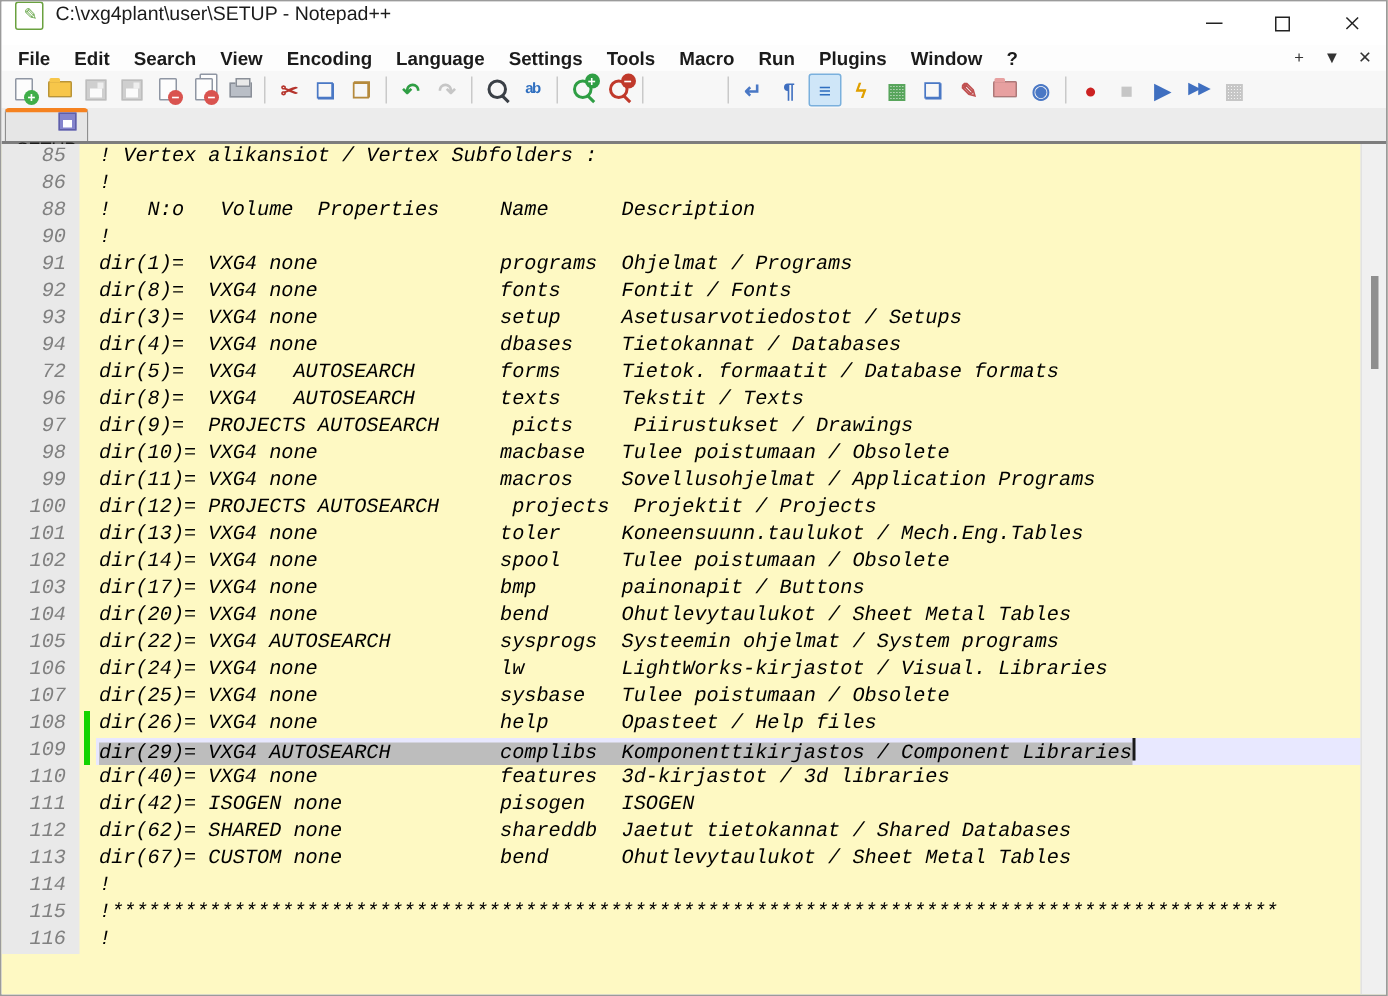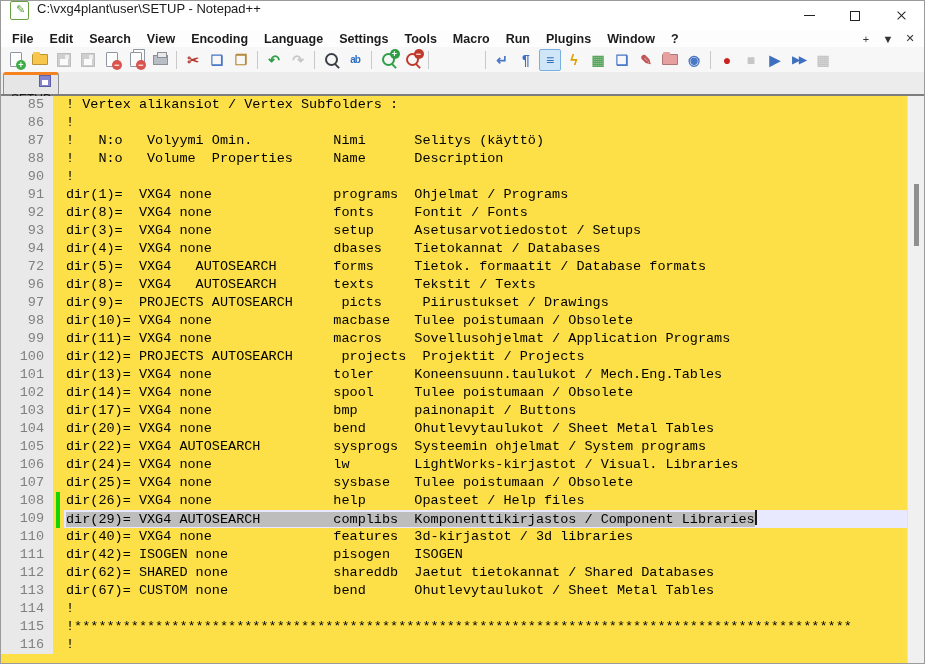--- a/index.html
+++ b/index.html
@@ -52,22 +52,22 @@
   .tabbar{height:24px;flex:0 0 auto;background:#ececec;display:flex;align-items:flex-end;padding-left:2px;border-bottom:2px solid #7d7d7d;box-sizing:border-box;}
   .tab{height:22px;display:flex;align-items:flex-end;gap:5px;padding:0 7px;background:#e6e6e6;
        border:1px solid #8f8f8f;border-bottom:none;border-top:3px solid #f58220;border-radius:3px 3px 0 0;box-sizing:border-box;flex-direction:column;}
   .tab-label{font-size:12px;color:#1b1b1b;}
   .tab-flp{width:12px;height:12px;background:#8585cd;border:1px solid #5f5fa8;position:relative;box-sizing:border-box;flex:0 0 auto;}
   .tab-flp::after{content:"";position:absolute;left:2px;bottom:1px;width:6px;height:5px;background:#fff;}
   .tab-close{width:13px;height:13px;background:#bd5a56;border:1px solid #8f403d;border-radius:2px;color:#fff;
              font:bold 9px/11px "Liberation Sans",sans-serif;text-align:center;flex:0 0 auto;}
 
   
-  .editor{flex:1 1 auto;position:relative;overflow:hidden;background:#fde047;
-          font-family:"Liberation Mono",monospace;font-size:13.5px;line-height:18px;}
+  .editor{flex:1 1 auto;position:relative;overflow:hidden;background:#fef9c3;
+          font-family:"Liberation Mono",monospace;font-size:13.5px;line-height:18px;font-style:italic;}
   .row{display:flex;height:18px;white-space:pre;}
   .ln{width:52px;flex:0 0 auto;box-sizing:border-box;text-align:right;padding-right:9px;color:#808080;background:#e9e9e9;}
   .mk{width:11px;flex:0 0 auto;}
   .mk.chg{background:linear-gradient(to right,transparent 3px,#15d400 3px,#15d400 7px,transparent 7px);}
   .code{flex:1 1 auto;color:#000;padding-left:2px;}
   .row.current .code{background:#e8e8ff;}
   .sel{background:#bdbdbd;}
   .caret{display:inline-block;width:2px;height:15px;background:#1a1a1a;vertical-align:-2px;}
   .vscroll{position:absolute;top:0;right:0;width:17px;height:100%;background:#f0f0f0;border-left:1px solid #e2e2e2;box-sizing:border-box;}
   .vthumb{position:absolute;left:6px;width:5px;background:#8f8f8f;}
@@ -237,21 +237,20 @@
       <span class="tab-flp"></span>
       <span class="tab-label">SETUP</span>
       <span class="tab-close">✕</span>
     </div>
   </div>
 
   <div class="editor">
     <div>
         <div class="row"><span class="ln">85</span><span class="mk"></span><span class="code">! Vertex alikansiot / Vertex Subfolders :</span></div>
         <div class="row"><span class="ln">86</span><span class="mk"></span><span class="code">!</span></div>
-        <div class="row"><span class="ln">87</span><span class="mk"></span><span class="code">!   N:o   Volyymi Omin.          Nimi      Selitys (käyttö)</span></div>
         <div class="row"><span class="ln">88</span><span class="mk"></span><span class="code">!   N:o   Volume  Properties     Name      Description</span></div>
         <div class="row"><span class="ln">90</span><span class="mk"></span><span class="code">!</span></div>
         <div class="row"><span class="ln">91</span><span class="mk"></span><span class="code">dir(1)=  VXG4 none               programs  Ohjelmat / Programs</span></div>
         <div class="row"><span class="ln">92</span><span class="mk"></span><span class="code">dir(8)=  VXG4 none               fonts     Fontit / Fonts</span></div>
         <div class="row"><span class="ln">93</span><span class="mk"></span><span class="code">dir(3)=  VXG4 none               setup     Asetusarvotiedostot / Setups</span></div>
         <div class="row"><span class="ln">94</span><span class="mk"></span><span class="code">dir(4)=  VXG4 none               dbases    Tietokannat / Databases</span></div>
         <div class="row"><span class="ln">72</span><span class="mk"></span><span class="code">dir(5)=  VXG4   AUTOSEARCH       forms     Tietok. formaatit / Database formats</span></div>
         <div class="row"><span class="ln">96</span><span class="mk"></span><span class="code">dir(8)=  VXG4   AUTOSEARCH       texts     Tekstit / Texts</span></div>
         <div class="row"><span class="ln">97</span><span class="mk"></span><span class="code">dir(9)=  PROJECTS AUTOSEARCH      picts     Piirustukset / Drawings</span></div>
         <div class="row"><span class="ln">98</span><span class="mk"></span><span class="code">dir(10)= VXG4 none               macbase   Tulee poistumaan / Obsolete</span></div>

